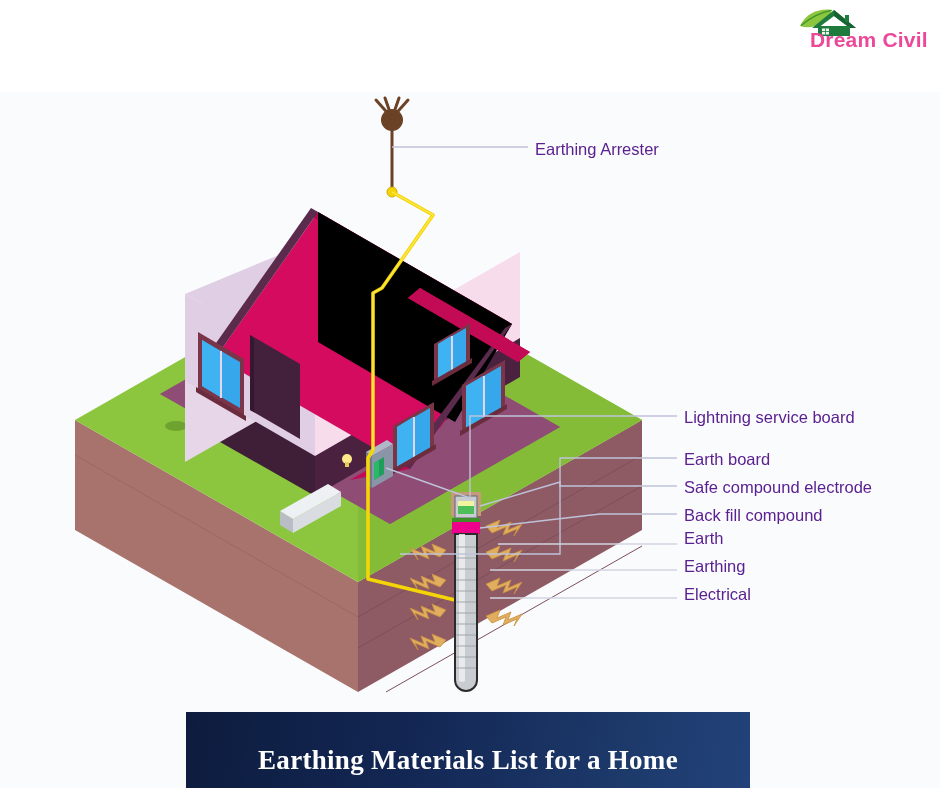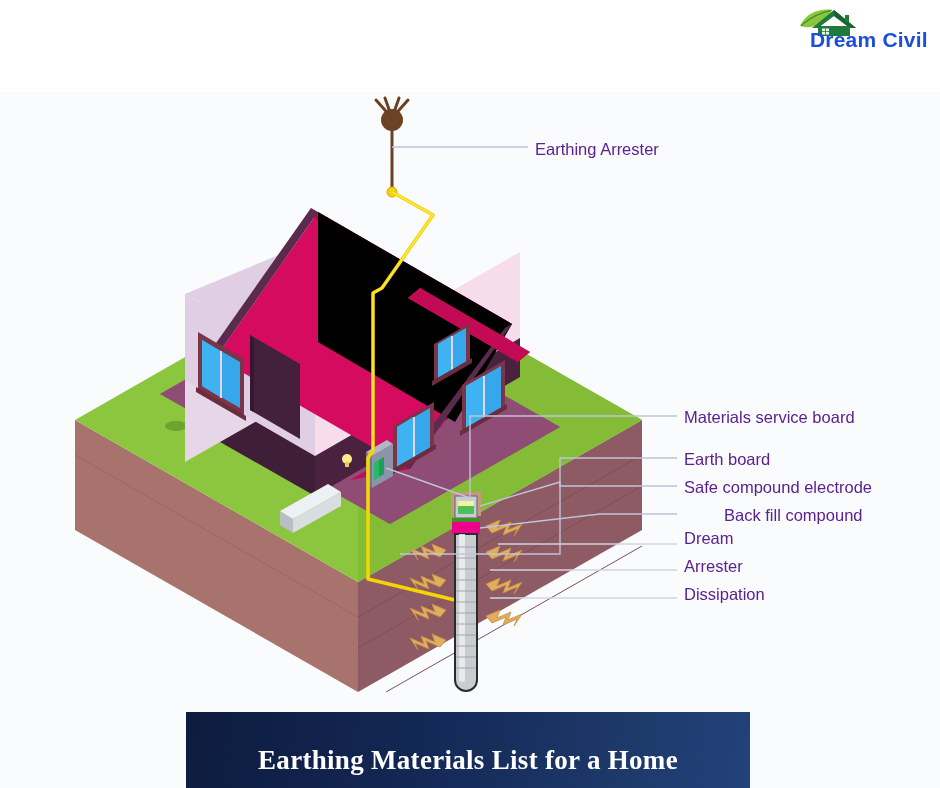--- a/index.html
+++ b/index.html
@@ -38,21 +38,21 @@
   }
   #logo-mark { position: absolute; left: 0; top: 0; width: 142px; height: 48px; }
   #logo-text {
     position: absolute;
     left: 18px; top: 22px;
     width: 124px;
     font-family: "Liberation Sans", sans-serif;
     font-weight: bold;
     font-size: 21px;
     letter-spacing: 0.2px;
-    color: #1d4ed8;
+    color: #ec4899;
     white-space: nowrap;
   }
   
   #illustration {
     position: absolute;
     left: 0; top: 92px;
     width: 940px; height: 620px;
   }
   
   .callout {
@@ -60,21 +60,21 @@
     font-family: "Liberation Sans", sans-serif;
     font-size: 16.5px;
     color: #5B2191;
     white-space: nowrap;
     line-height: 1;
   }
   .callout.c0 { left: 535px; top: 141px; }
   .callout.c1 { left: 684px; top: 409px; }
   .callout.c2 { left: 684px; top: 451px; }
   .callout.c3 { left: 684px; top: 479px; }
-  .callout.c4 { left: 724px; top: 507px; }
+  .callout.c4 { left: 684px; top: 507px; }
   .callout.c5 { left: 684px; top: 530px; }
   .callout.c6 { left: 684px; top: 558px; }
   .callout.c7 { left: 684px; top: 586px; }
   
   #title-bar {
     position: absolute;
     left: 186px; top: 712px;
     width: 564px; height: 96px;
     background: linear-gradient(100deg, #0D1C3E 0%, #132754 40%, #1D3A6B 78%, #22427A 100%);
     display: flex;
@@ -301,25 +301,25 @@
 
       <line x1="498" y1="452" x2="677" y2="452" stroke="#D2D5E2"></line>
 
       <line x1="490" y1="478" x2="677" y2="478" stroke="#D2D5E2"></line>
 
       <line x1="490" y1="506" x2="677" y2="506" stroke="#D2D5E2"></line>
     </g>
   </svg>
 
   <div class="callout c0">Earthing Arrester</div>
-  <div class="callout c1">Materials service board</div>
+  <div class="callout c1">Lightning service board</div>
   <div class="callout c2">Earth board</div>
   <div class="callout c3">Safe compound electrode</div>
   <div class="callout c4">Back fill compound</div>
-  <div class="callout c5">Dream</div>
-  <div class="callout c6">Arrester</div>
-  <div class="callout c7">Dissipation</div>
+  <div class="callout c5">Earth</div>
+  <div class="callout c6">Earthing</div>
+  <div class="callout c7">Electrical</div>
 
   <div id="title-bar">
     <div id="title-text">Earthing Materials List for a Home</div>
   </div>
 
 </div>
 
 </body></html>

